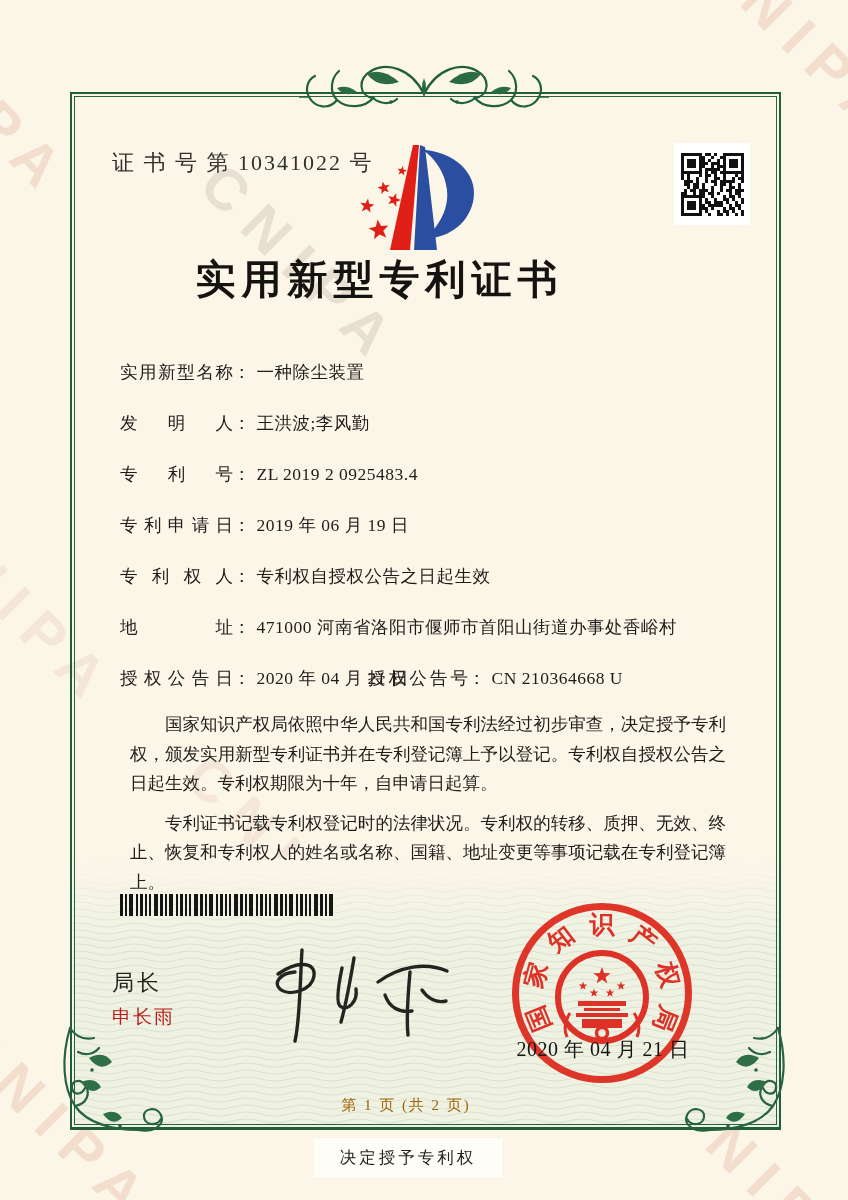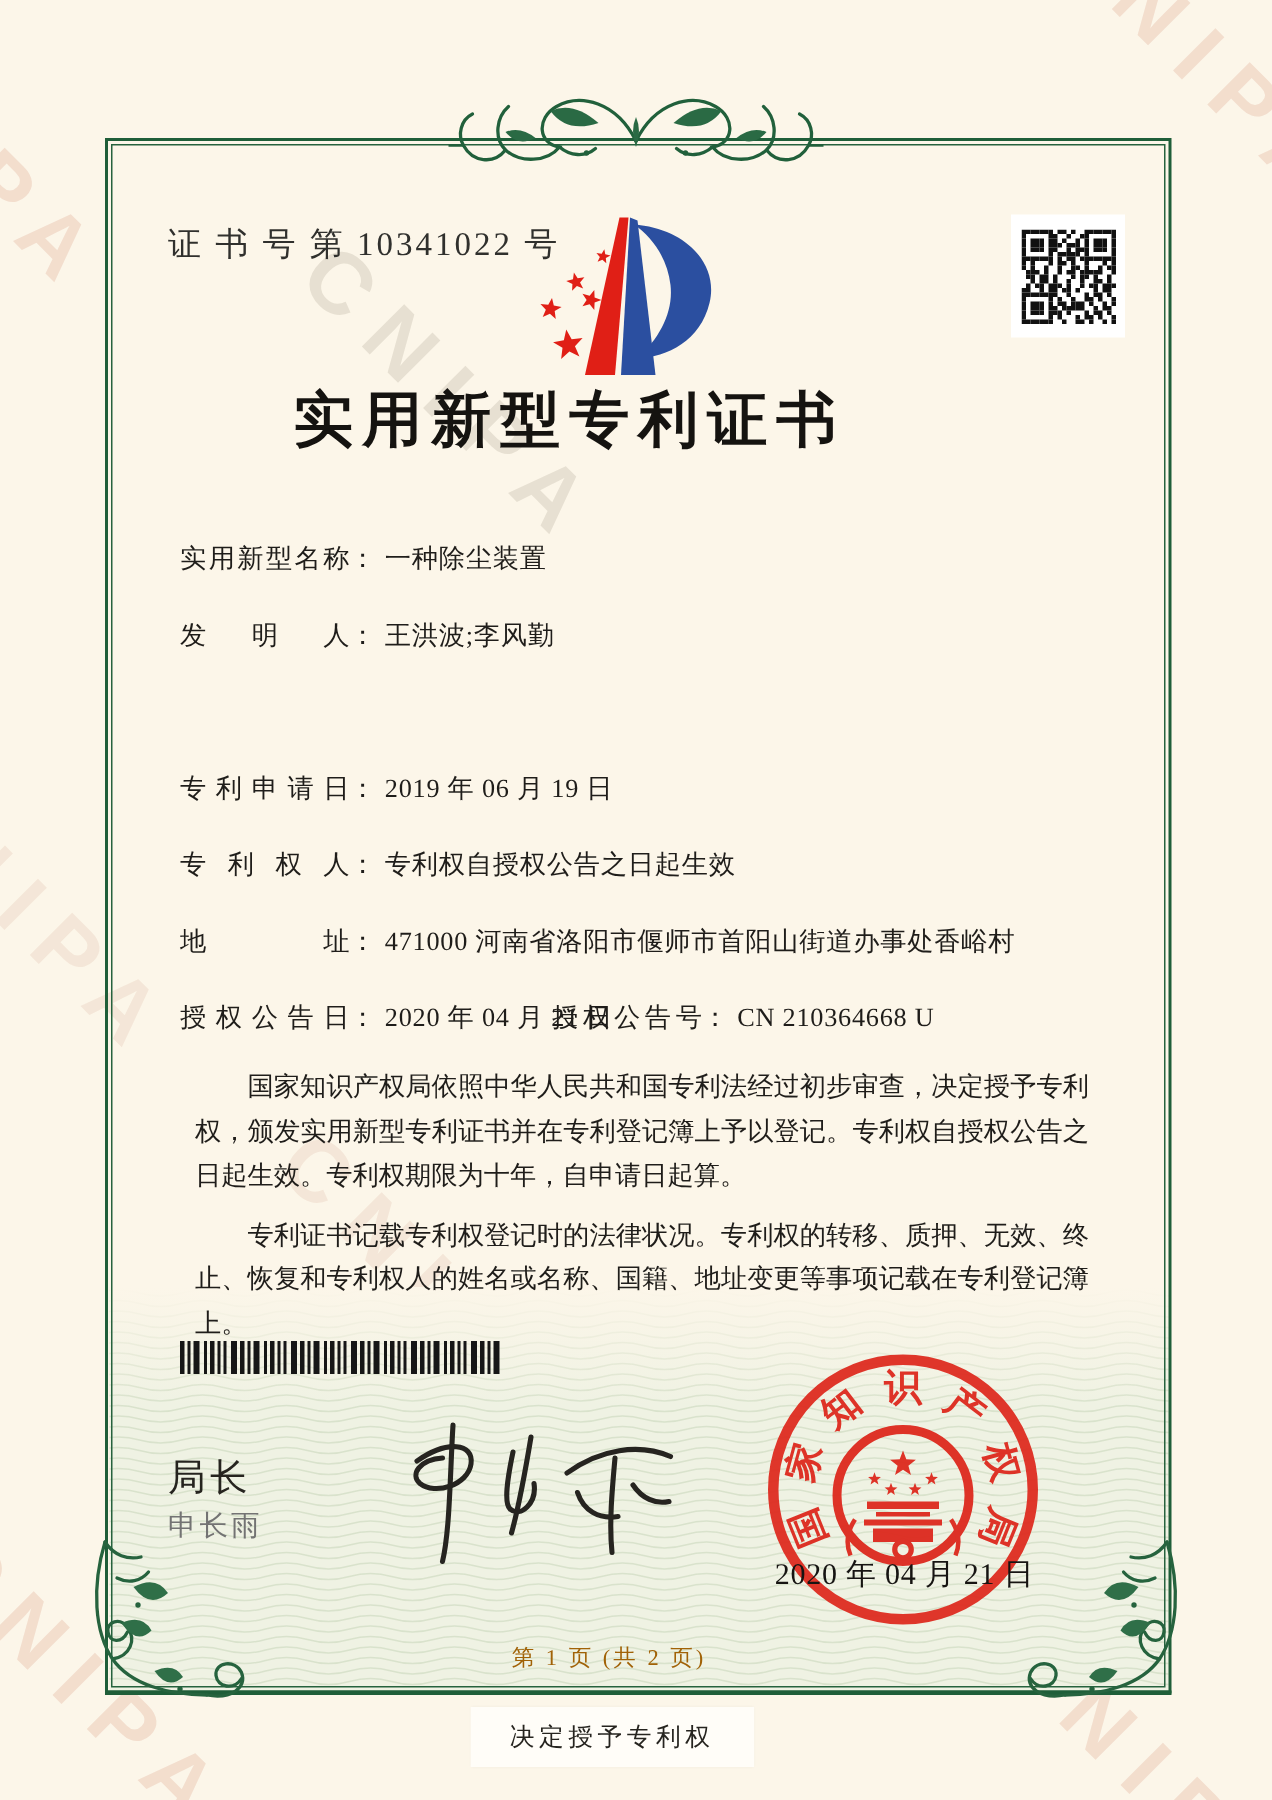--- a/index.html
+++ b/index.html
@@ -44,22 +44,22 @@
   .grant2{position:absolute;left:248px;top:0;white-space:nowrap;}
 
   .bodytext{left:120px;top:700px;width:616px;font-size:17.5px;line-height:29.5px;
             text-align:justify;z-index:4;}
   .bodytext p{margin:10px;text-indent:2em;}
 
   
   .barcode{left:120px;top:894px;width:218px;height:22px;z-index:4;font-size:0;}
   .barcode span{display:inline-block;height:100%;background:#161616;}
 
-  .signer-title{left:112px;top:968px;font-size:25px;letter-spacing:3px;z-index:4;font-family:Liberation Serif, serif;color:#26241f;}
-  .signer-name{left:112px;top:1004px;font-size:19px;letter-spacing:2px;z-index:4;font-family:"Liberation Sans",sans-serif;color:#737373;text-align:center;}
+  .signer-title{left:112px;top:968px;font-size:22px;letter-spacing:3px;z-index:4;font-family:Liberation Serif, serif;color:#26241f;}
+  .signer-name{left:112px;top:1004px;font-size:19px;letter-spacing:2px;z-index:4;font-family:"Liberation Sans",sans-serif;color:#b91c1c;text-align:center;}
   .signature{left:250px;top:942px;z-index:4;}
 
   
   .sealwrap{left:507px;top:898px;z-index:5;}
   .sealdate{left:505px;top:1036px;width:196px;text-align:center;font-size:20px;
             color:#161412;letter-spacing:0.5px;z-index:6;}
 
   .pageinfo{left:70px;top:1096px;width:672px;text-align:center;font-size:15px;
             letter-spacing:2px;color:#a16207;z-index:4;}
   .contnote{left:408px;top:1138px;transform:translateX(-50%);background:#fffdf8;
@@ -430,20 +430,23 @@
   </div>
 
   <div class="abs title">实用新型专利证书</div>
 
   <div class="abs frow" style="top:360px;">
     <span class="flabel">实用新型名称</span><span class="fcolon">：</span><span class="fvalue">一种除尘装置</span>
   </div>
   <div class="abs frow" style="top:411px;">
     <span class="flabel">发 明 人</span><span class="fcolon">：</span><span class="fvalue">王洪波;李风勤</span>
   </div>
+  <div class="abs frow" style="top:462px;">
+    <span class="flabel">专 利 号</span><span class="fcolon">：</span><span class="fvalue">ZL 2019 2 0925483.4</span>
+  </div>
   <div class="abs frow" style="top:513px;">
     <span class="flabel">专利申请日</span><span class="fcolon">：</span><span class="fvalue">2019 年 06 月 19 日</span>
   </div>
   <div class="abs frow" style="top:564px;">
     <span class="flabel">专 利 权 人</span><span class="fcolon">：</span><span class="fvalue">专利权自授权公告之日起生效</span>
   </div>
   <div class="abs frow" style="top:615px;">
     <span class="flabel">地 址</span><span class="fcolon">：</span><span class="fvalue">471000 河南省洛阳市偃师市首阳山街道办事处香峪村</span>
   </div>
   <div class="abs frow" style="top:666px;">

